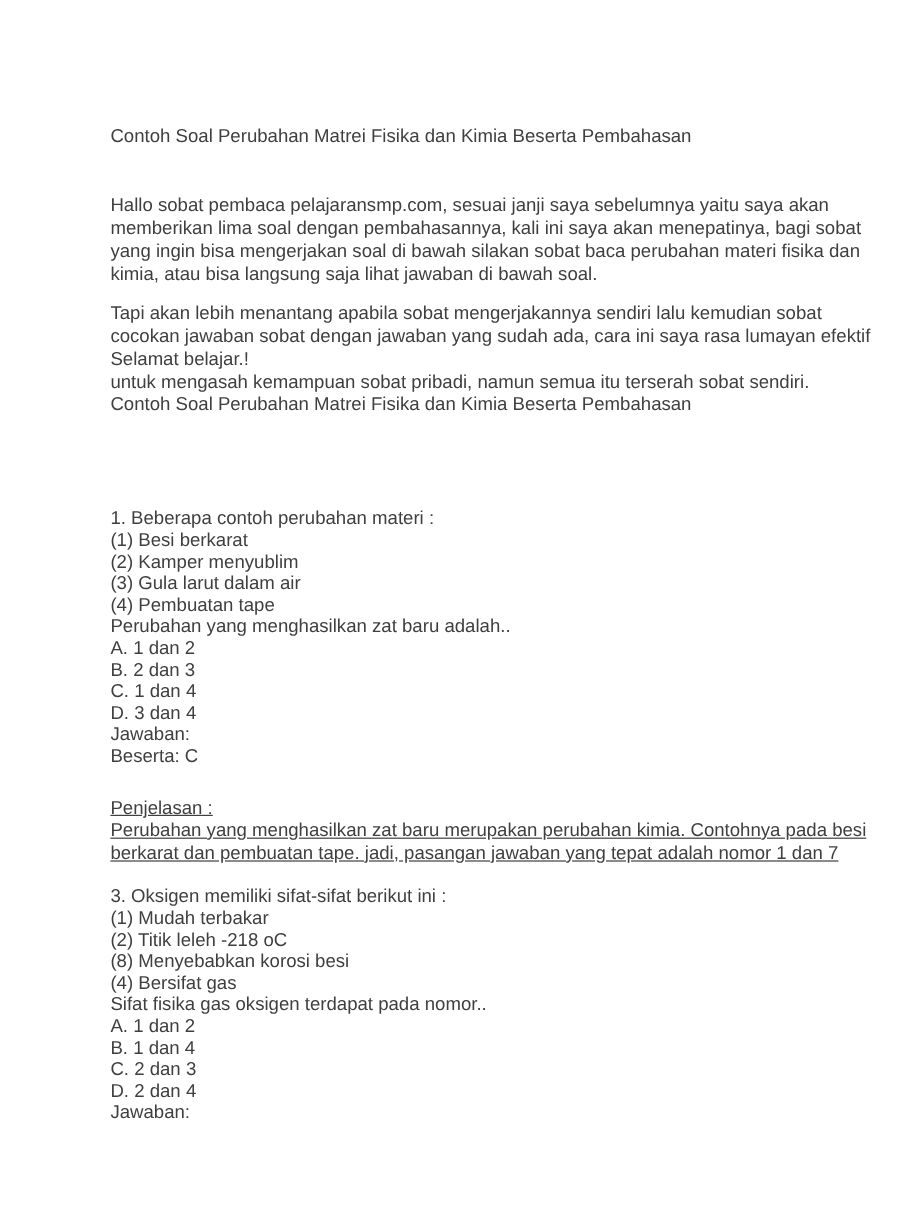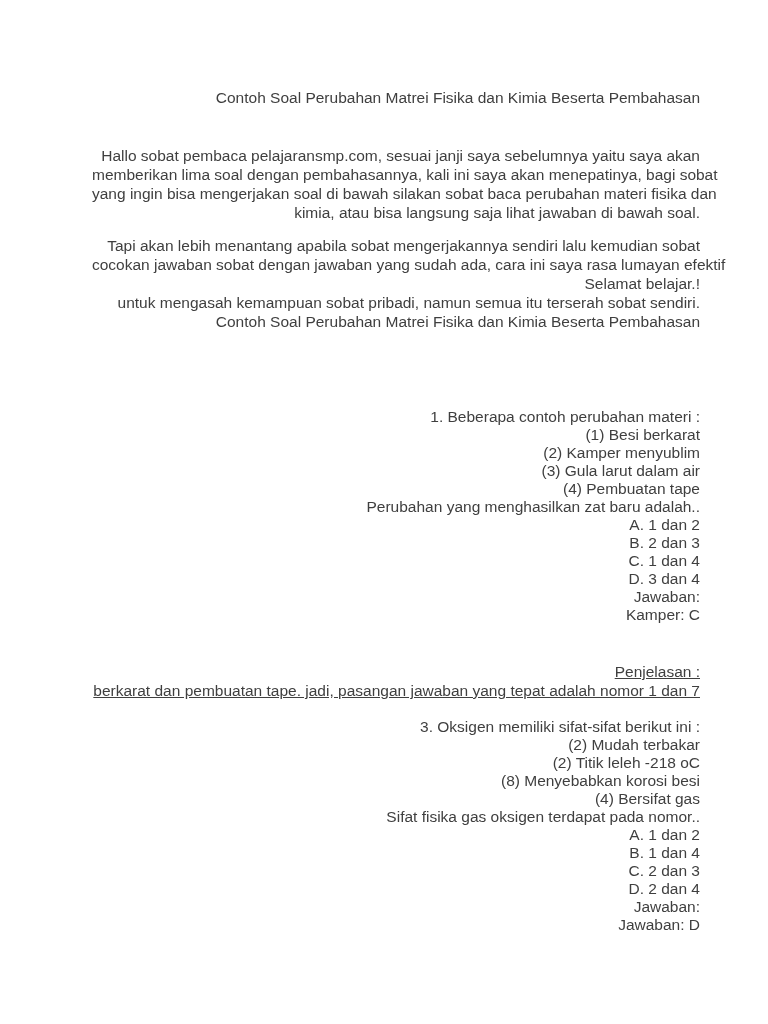--- a/index.html
+++ b/index.html
@@ -14,37 +14,36 @@
     overflow: hidden;
     font-family: "Liberation Sans", "DejaVu Sans", sans-serif;
     font-size: 15.5px;
     line-height: 19px;
     color: #3f3f3f;
     -webkit-font-smoothing: antialiased;
   }
   .page {
     position: absolute;
     left: 92px;
-    top: 88px;
+    top: 104px;
     width: 608px;
-    text-align: right;
   }
   .doc-title {
     margin: 0 0 39px 0;
     white-space: nowrap;
   }
   .para { margin: 0; }
   .para .line { white-space: nowrap; }
   .para-1 { margin-bottom: 14px; }
   .para-2 { margin-bottom: 77px; }
   .question-block {
     line-height: 18px;
   }
   .question-block .line { white-space: nowrap; }
-  .q1 { margin-bottom: 38px; }
+  .q1 { margin-bottom: 24px; }
   .explanation {
     line-height: 19px;
     margin-bottom: 18px;
   }
   .explanation .line { white-space: nowrap; text-decoration: underline; }
 </style>
 </head>
 <body>
 
 <div class="page">
@@ -75,42 +74,42 @@
         <div class="line">(4) Pembuatan tape</div>
       </div>
     <div class="line">Perubahan yang menghasilkan zat baru adalah..</div>
     <div>
         <div class="line">A. 1 dan 2</div>
         <div class="line">B. 2 dan 3</div>
         <div class="line">C. 1 dan 4</div>
         <div class="line">D. 3 dan 4</div>
       </div>
     <div class="line">Jawaban:</div>
-    <div class="line">Kamper: C</div>
+    <div class="line">Beserta: C</div>
   </section>
 
   <section class="explanation">
     <div class="line">Penjelasan :</div>
     <div>
+        <div class="line">Perubahan yang menghasilkan zat baru merupakan perubahan kimia. Contohnya pada besi</div>
         <div class="line">berkarat dan pembuatan tape. jadi, pasangan jawaban yang tepat adalah nomor 1 dan 7</div>
       </div>
   </section>
 
   <section class="question-block q2">
     <div class="line">3. Oksigen memiliki sifat-sifat berikut ini :</div>
     <div>
-        <div class="line">(2) Mudah terbakar</div>
+        <div class="line">(1) Mudah terbakar</div>
         <div class="line">(2) Titik leleh -218 oC</div>
         <div class="line">(8) Menyebabkan korosi besi</div>
         <div class="line">(4) Bersifat gas</div>
       </div>
     <div class="line">Sifat fisika gas oksigen terdapat pada nomor..</div>
     <div>
         <div class="line">A. 1 dan 2</div>
         <div class="line">B. 1 dan 4</div>
         <div class="line">C. 2 dan 3</div>
         <div class="line">D. 2 dan 4</div>
       </div>
     <div class="line">Jawaban:</div>
-    <div class="line">Jawaban: D</div>
   </section>
 
 </div>
 
 </body></html>

